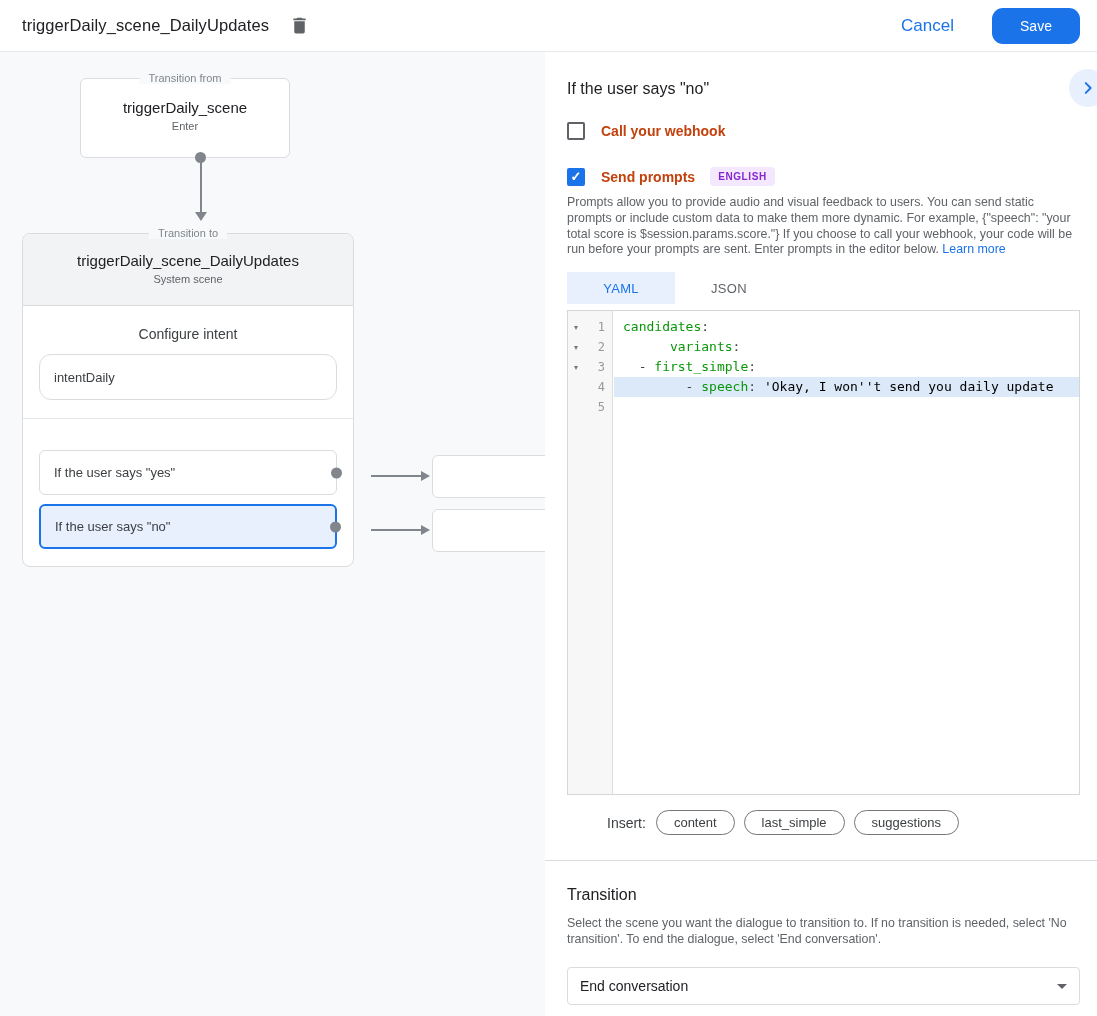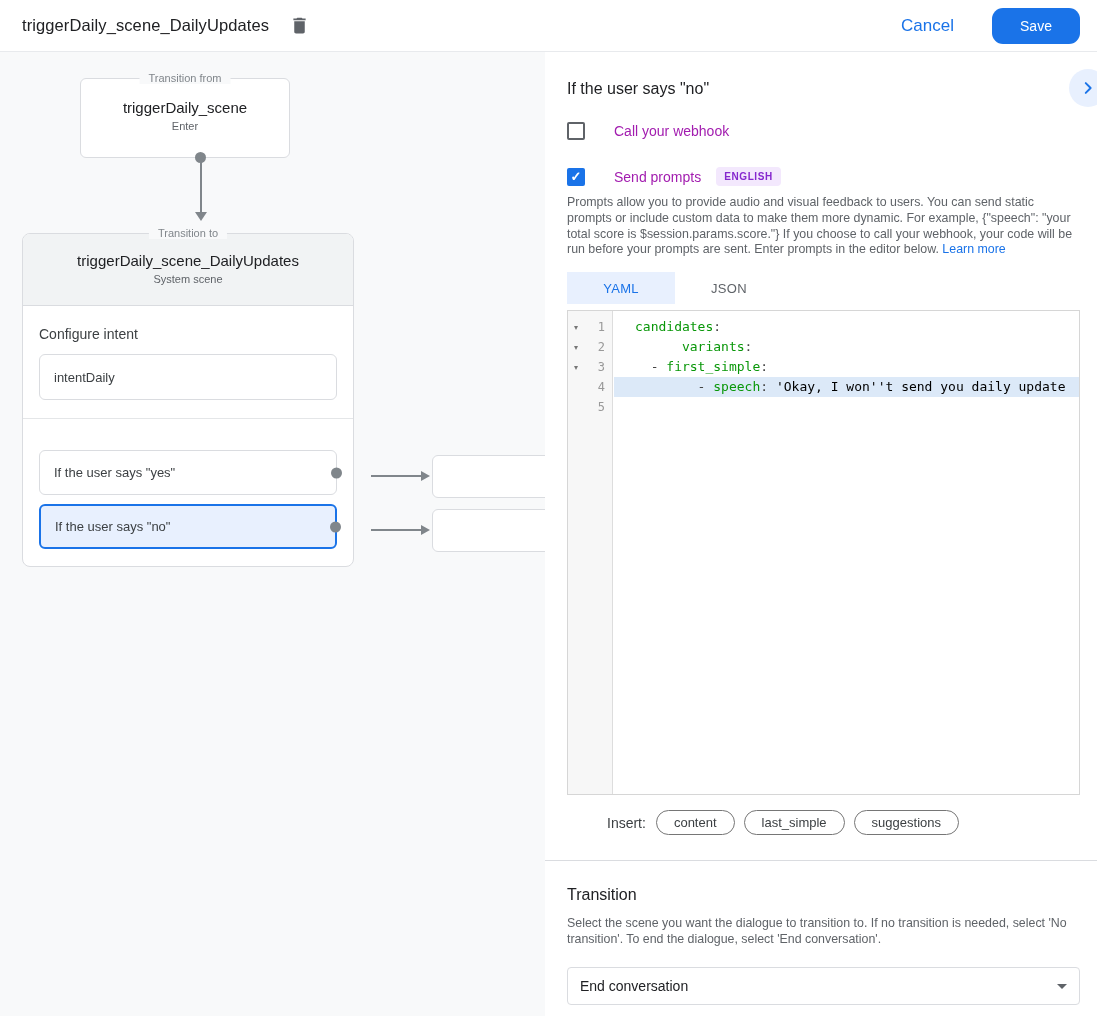--- a/index.html
+++ b/index.html
@@ -32,22 +32,22 @@
   .vline { position:absolute; left:200px; top:105px; width:2px; height:56px; background:#80868b; }
   .varrow { position:absolute; left:195px; top:160px; width:0; height:0;
     border-left:6px solid transparent; border-right:6px solid transparent; border-top:9px solid #80868b; }
 
   .to-card { position:absolute; left:22px; top:181px; width:332px; height:334px;
     background:#fff; border:1px solid #dadce0; border-radius:8px; }
   .to-card-header { height:72px; background:#f1f3f4; border-bottom:1px solid #dadce0;
     border-radius:7px 7px 0 0; text-align:center; padding-top:18px; }
   .to-card-header .node-title { font-size:15px; color:#202124; }
   .card-section1 { padding:20px 16px 18px 16px; border-bottom:1px solid #e4e6e8; }
-  .section-label { font-size:14px; color:#3c4043; }
-  .intent-box { margin-top:12px; height:46px; border:1px solid #dadce0; border-radius:6px;
+  .section-label { font-size:14px; color:#3c4043;text-align:center; }
+  .intent-box { margin-top:12px; height:46px; border:1px solid #dadce0; border-radius:12px;
     display:flex; align-items:center; padding-left:14px; font-size:13px; color:#3c4043; }
   .card-section2 { padding:18px 16px 0 16px; }
   .cond-box { position:relative; margin-top:13px; height:45px; border:1px solid #dadce0;
     border-radius:6px; display:flex; align-items:center; padding-left:14px;
     font-size:13px; color:#3c4043; background:#fff; cursor:pointer; }
   .cond-box.selected { border:2px solid #1a73e8; background:#e8f0fe; margin-top:9px; }
   .cond-dot { position:absolute; right:-6px; top:50%; transform:translateY(-50%);
     width:11px; height:11px; border-radius:50%; background:#80868b; }
   .hline { position:absolute; width:50px; height:2px; background:#80868b; }
   .harrow { position:absolute; width:0; height:0; border-top:5px solid transparent;
@@ -59,21 +59,21 @@
   .panel { position:absolute; left:545px; top:52px; width:552px; height:964px; background:#fff; }
   .panel-title { position:absolute; left:22px; top:28px; font-size:16px; color:#202124; }
   .collapse-btn { position:absolute; right:-10px; top:17px; width:38px; height:38px;
     border-radius:50%; background:#e8f0fe; border:none; cursor:pointer;
     display:flex; align-items:center; justify-content:center; }
   .check-row { position:absolute; left:22px; display:flex; align-items:center; cursor:pointer; }
   .checkbox { width:18px; height:18px; border-radius:2px; flex:0 0 auto; }
   .checkbox.unchecked { border:2px solid #5f6368; background:#fff; }
   .checkbox.checked { background:#1a73e8; border:2px solid #1a73e8; color:#fff;
     display:flex; align-items:center; justify-content:center; font-size:13px; font-weight:bold; }
-  .check-label { margin-left:29px; font-size:14px; font-weight:400; color:#a21caf; }
+  .check-label { margin-left:16px; font-size:14px; font-weight:700; color:#c2410c; }
   .lang-badge { margin-left:15px; background:#f3e8fd; color:#8627ce; font-size:10px;
     font-weight:600; letter-spacing:.6px; padding:4px 8px; border-radius:4px; }
   .panel-desc { position:absolute; left:22px; right:17px; top:143px; font-size:12.4px;
     line-height:15.8px; color:#5f6368; }
   .learn-more { color:#1a73e8; text-decoration:none; cursor:pointer; }
 
   .tabs { position:absolute; left:22px; top:220px; display:flex; }
   .tab { width:108px; height:32px; display:flex; align-items:center; justify-content:center;
     font-size:13px; font-weight:500; letter-spacing:.3px; color:#5f6368; cursor:pointer; }
   .tab.active { background:#e8f0fe; color:#1a73e8;text-align:right; }
@@ -81,21 +81,21 @@
   .editor { position:absolute; left:22px; right:17px; top:258px; height:485px;
     border:1px solid #d6d6d6; background:#fff; }
   .gutter { position:absolute; left:0; top:0; bottom:0; width:45px; background:#f7f7f7;
     border-right:1px solid #ddd; padding-top:6px; }
   .gutter-line { height:20px; display:flex; align-items:center; }
   .fold { width:16px; text-align:center; font-size:8px; color:#777; }
   .lnum { flex:1; text-align:right; padding-right:7px; font-family:"DejaVu Sans Mono", monospace;
     font-size:12px; color:#999; }
   .code-area { position:absolute; left:46px; right:0; top:0; bottom:0; padding-top:6px;
     overflow:hidden; cursor:text; }
-  .code-line { height:20px; line-height:20px; padding-left:21px; white-space:pre;
+  .code-line { height:20px; line-height:20px; padding-left:9px; white-space:pre;
     font-family:"DejaVu Sans Mono", monospace; font-size:13px; color:#444; }
   .code-line.hl { background:#dce9f8; }
   .tok-key { color:#099709; }
   .tok-string { color:#000000; }
   .tok-plain { color:#444; }
 
   .insert-row { position:absolute; left:22px; top:758px; display:flex; align-items:center;margin-left:40px; }
   .insert-label { font-size:14px; color:#3c4043; margin-right:10px; }
   .pill { border:1px solid #767676; border-radius:14px; background:#fff; color:#3c4043;
     font-size:13px; padding:4px 17px; margin-right:9px; cursor:pointer; font-family:inherit; }

